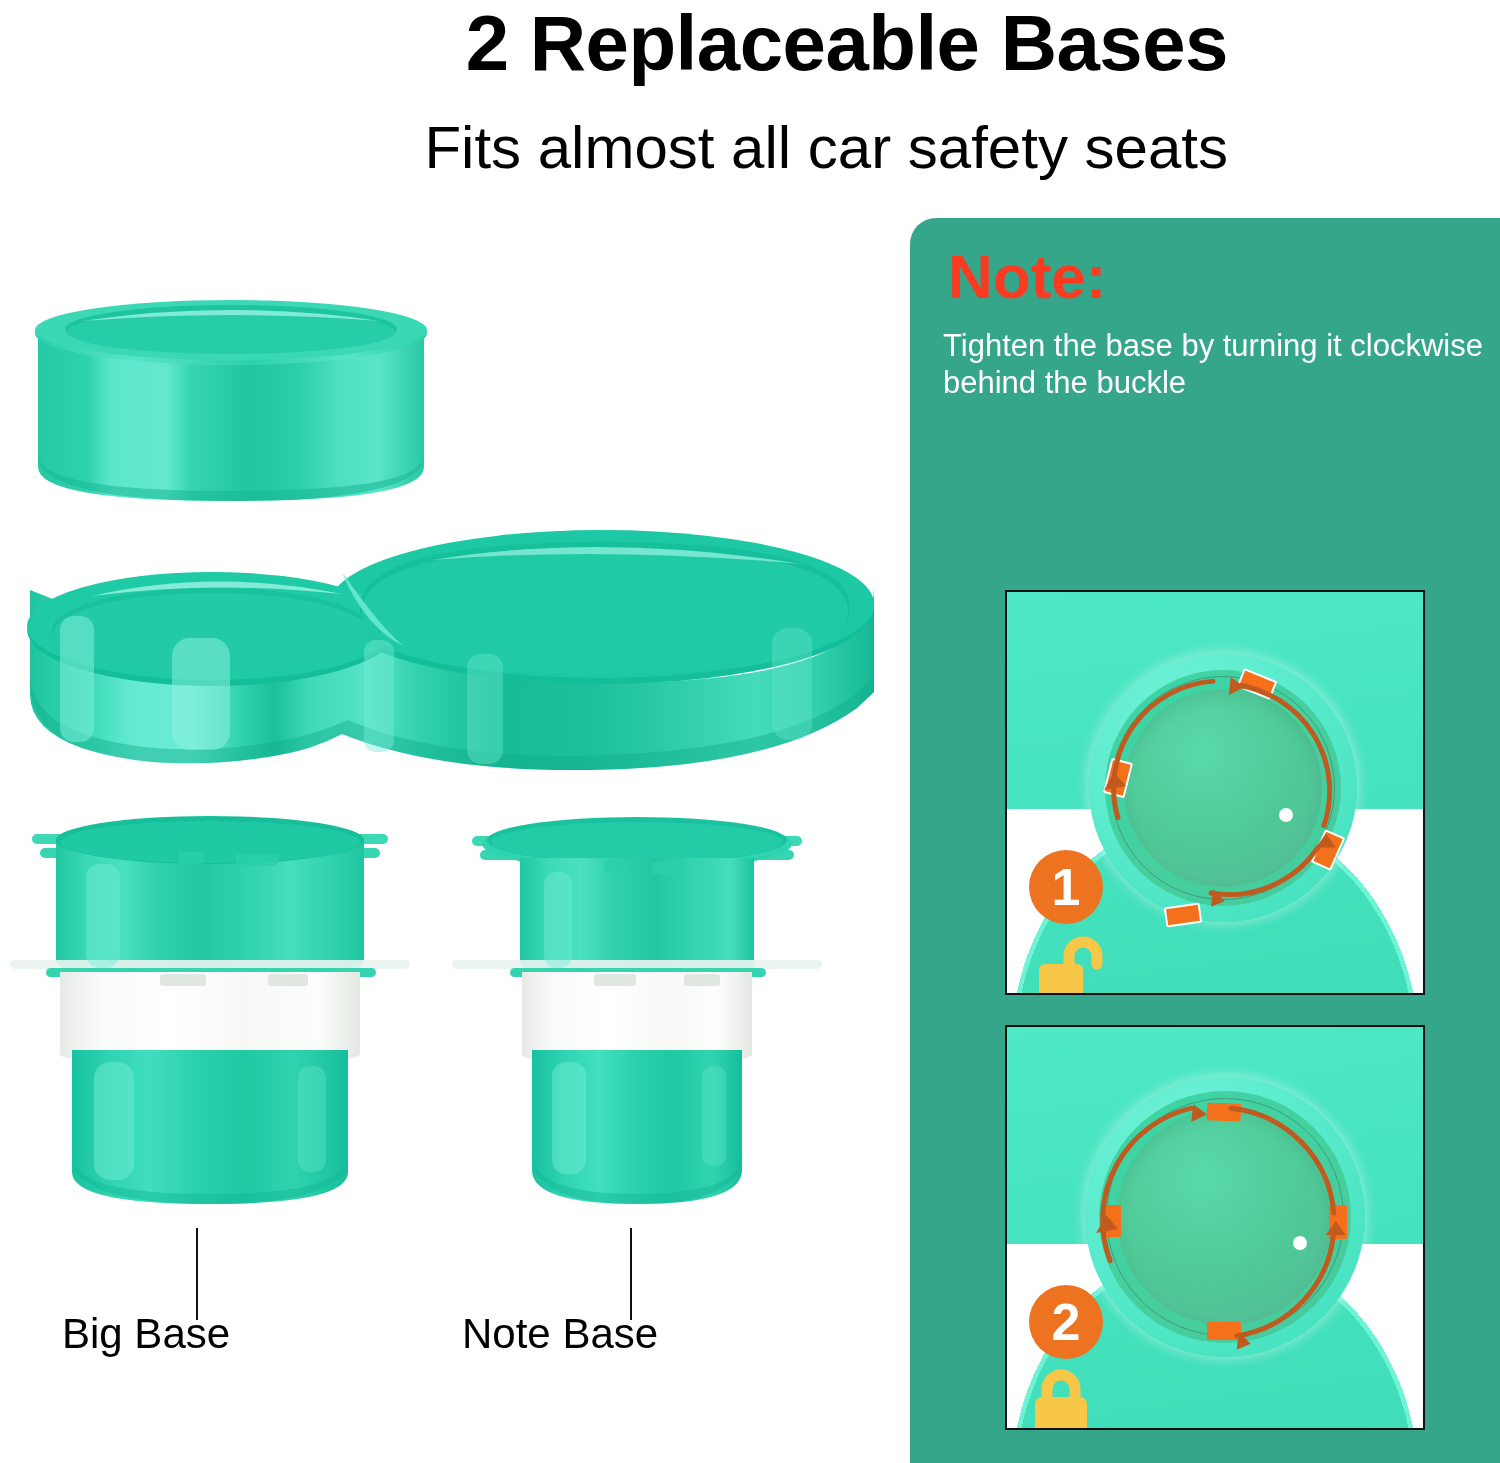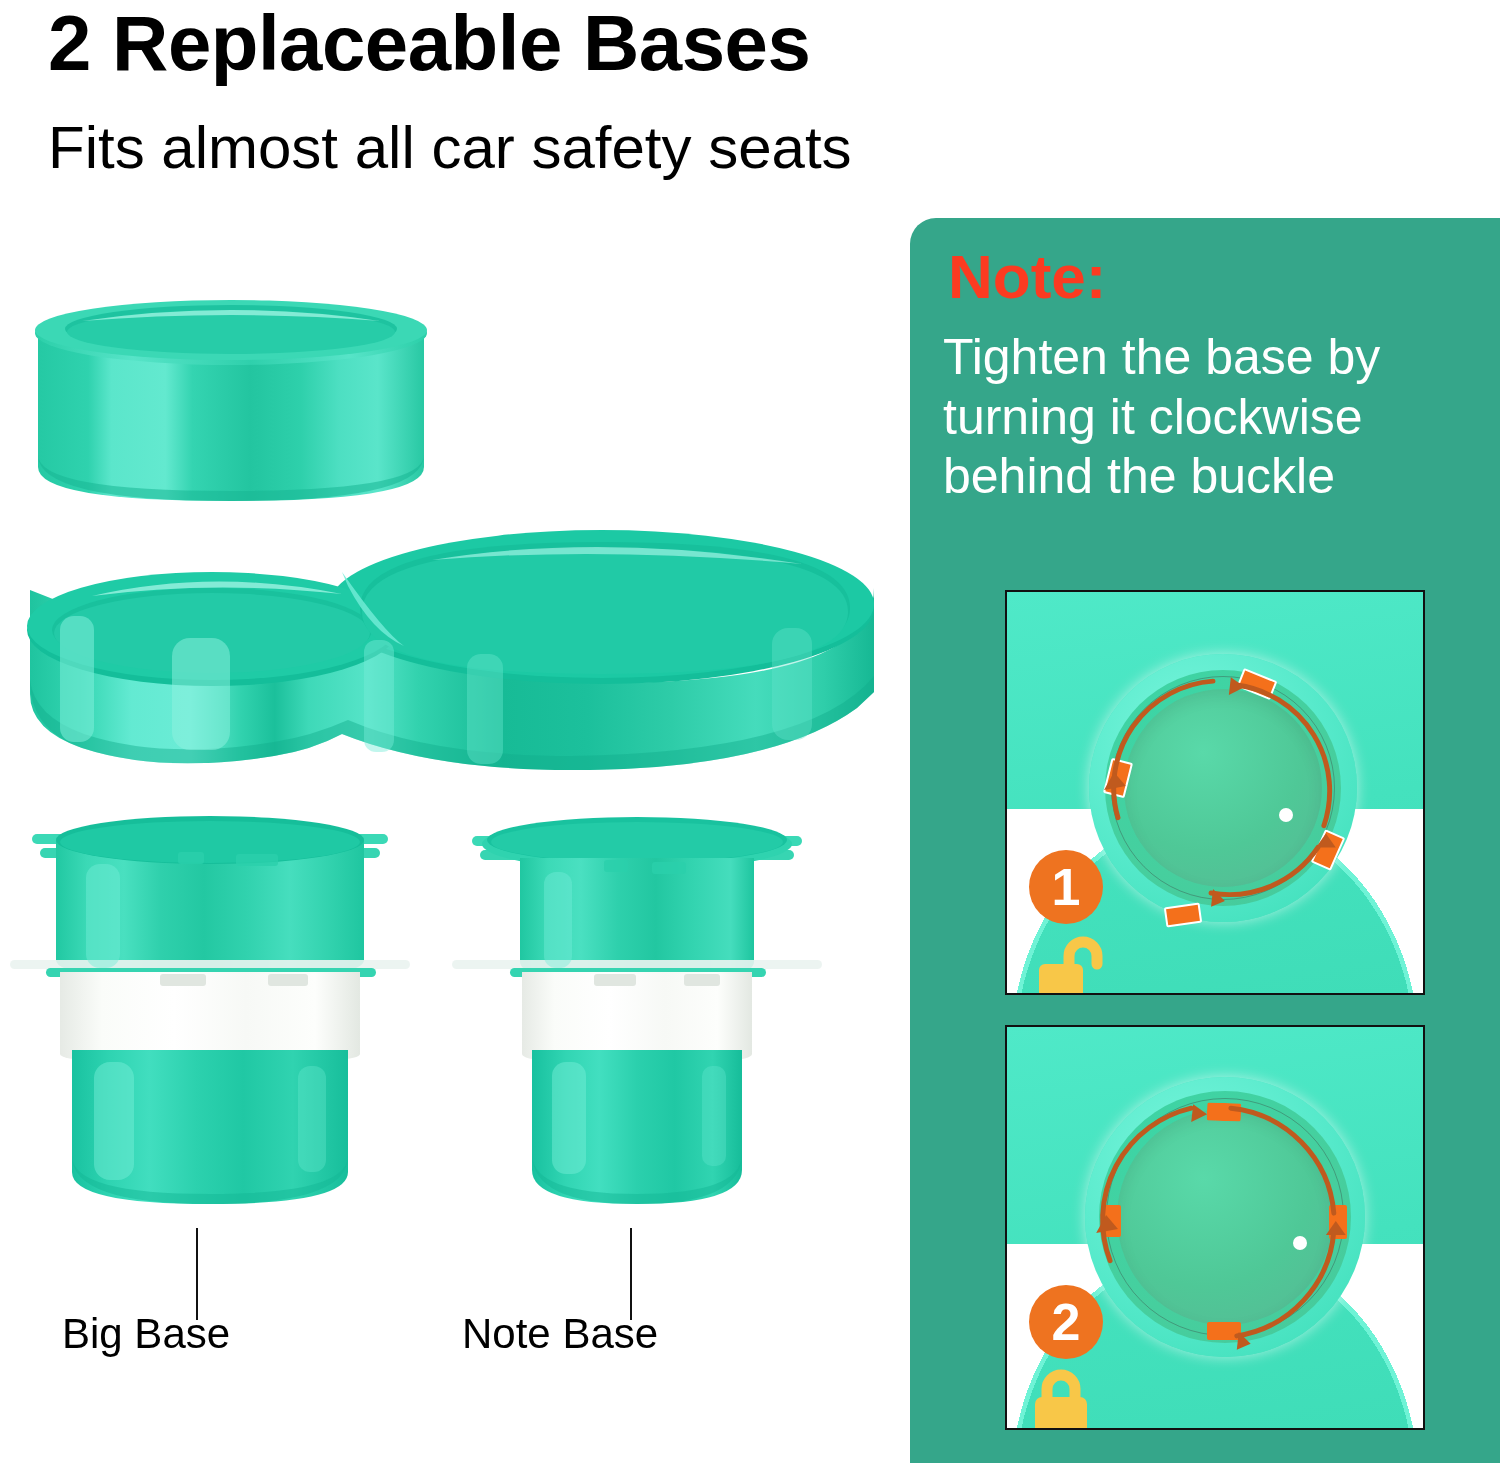--- a/index.html
+++ b/index.html
@@ -5,21 +5,21 @@
   * { margin:0; padding:0; box-sizing:border-box; }
   html,body{ background:#ffffff; }
   body{
     width:1500px; height:1463px;
     position:relative; overflow:hidden;
     font-family:"Liberation Sans", sans-serif;
     background:#ffffff;
   }
 
   
-  #headings{ position:absolute; left:48px; top:4px; width:1180px; }
+  #headings{ position:absolute; left:48px; top:4px; width:1180px;text-align:right; }
   #title{
     font-size:78px; font-weight:bold; color:#000000;
     letter-spacing:-0.5px; line-height:1.0; white-space:nowrap;
   }
   #subtitle{
     font-size:60px; font-weight:normal; color:#000000;
     line-height:1.0; margin-top:36px; white-space:nowrap;
   }
 
   
@@ -29,21 +29,21 @@
     background:#35A68A;
     border-top-left-radius:26px;
   }
   #note-heading{
     position:absolute; left:38px; top:28px;
     font-size:62px; font-weight:bold; color:#FB3B21;
     line-height:1.0;
   }
   #note-body{
     position:absolute; left:33px; top:110px; width:545px;
-    font-size:50px; font-weight:normal; color:#FFFFFF;
+    font-size:31px; font-weight:normal; color:#FFFFFF;
     line-height:1.19;
   }
 
   
   .step-card{
     position:absolute; left:95px; width:420px; height:405px;
     background:#ffffff; border:2px solid #111;
     overflow:hidden;
   }
   #step-card-1{ top:372px; }

